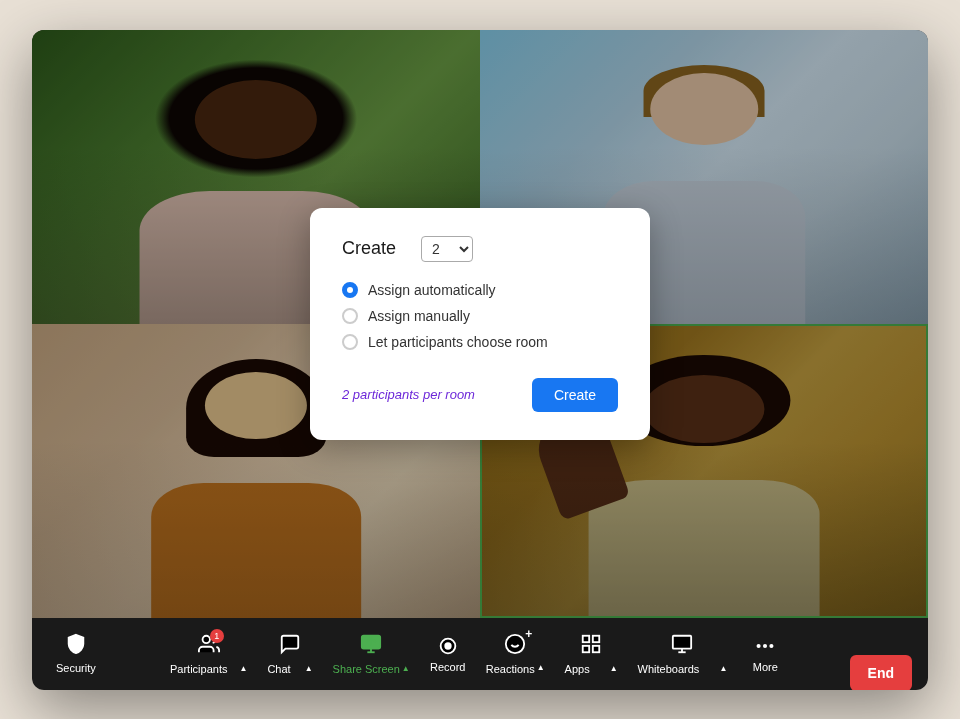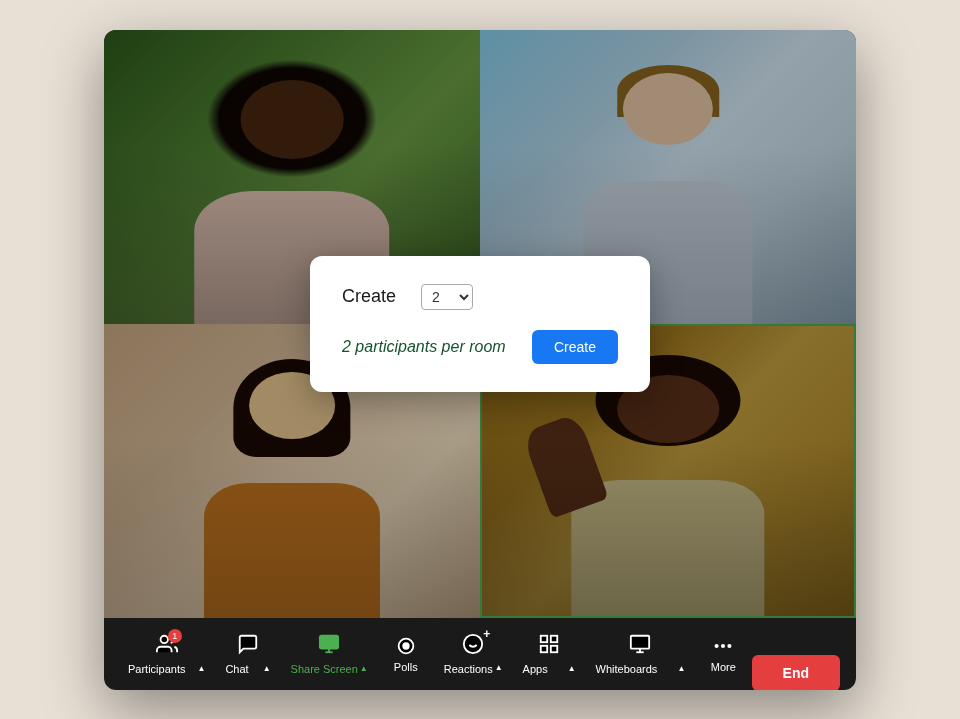--- a/index.html
+++ b/index.html
@@ -8,21 +8,21 @@
       height: 719px;
       background: #e8e0d5;
       display: flex;
       align-items: center;
       justify-content: center;
       font-family: -apple-system, BlinkMacSystemFont, 'Segoe UI', sans-serif;
       overflow: hidden;
     }
 
     .app-window {
-      width: 752px;
+      width: 896px;
       height: 660px;
       border-radius: 12px;
       overflow: hidden;
       display: flex;
       flex-direction: column;
       box-shadow: 0 20px 60px rgba(0,0,0,0.4);
       position: relative;
     }
 
     .video-grid {
@@ -170,22 +170,22 @@
     }
 
     .modal-footer {
       display: flex;
       align-items: center;
       justify-content: space-between;
       margin-top: 16px;
     }
 
     .participants-info {
-      font-size: 16px;
-      color: #14532d;
+      font-size: 13px;
+      color: #6d28d9;
       font-style: italic;
     }
 
     .create-btn {
       background: #1877f2;
       color: white;
       border: none;
       border-radius: 6px;
       padding: 9px 22px;
       font-size: 14px;
@@ -252,21 +252,21 @@
     .tool-btn.active .tool-label {
       color: #4CAF50;
       text-align: right;
     }
 
     .end-btn {
       background: #e53e3e;
       color: white;
       border: none;
       border-radius: 6px;
-      padding: 10px 31px;
+      padding: 10px 18px;
       font-size: 14px;
       font-weight: 600;
       cursor: pointer;
       margin-top: 38px;
     }
 
     
     .svg-icon {
       width: 22px;
       height: 22px;
@@ -343,30 +343,55 @@
           <select class="room-count-select">
             <option value="1">1</option>
             <option value="2" selected="">2</option>
             <option value="3">3</option>
             <option value="4">4</option>
             <option value="5">5</option>
           </select>
           &nbsp;
         </div>
 
+        <div class="radio-group">
+          <label class="radio-item">
+            <div class="radio-circle checked"></div>
+            <span class="radio-label">Assign automatically</span>
+          </label>
+          <label class="radio-item">
+            <div class="radio-circle"></div>
+            <span class="radio-label">Assign manually</span>
+          </label>
+          <label class="radio-item">
+            <div class="radio-circle"></div>
+            <span class="radio-label">Let participants choose room</span>
+          </label>
+        </div>
 
         <div class="modal-footer">
           <span class="participants-info">2 participants per room</span>
           <button class="create-btn">Create</button>
         </div>
       </div>
     </div>
   </div>
 
   <div class="toolbar">
+    <div class="toolbar-left">
+
+      <div class="tool-btn">
+        <div class="tool-icon">
+          <svg class="svg-icon" viewBox="0 0 24 24" fill="none" stroke="white" stroke-width="2">
+            <path d="M12 2l8 3v7c0 5-4 9-8 10C8 21 4 17 4 12V5l8-3z"></path>
+          </svg>
+        </div>
+        <span class="tool-label">Security</span>
+      </div>
+    </div>
 
     <div class="toolbar-center">
 
       <div class="tool-btn">
         <div style="position:relative;">
           <svg class="svg-icon" viewBox="0 0 24 24" fill="none" stroke="white" stroke-width="2">
             <path d="M17 21v-2a4 4 0 0 0-4-4H5a4 4 0 0 0-4 4v2"></path>
             <circle cx="9" cy="7" r="4"></circle>
             <path d="M23 21v-2a4 4 0 0 0-3-3.87"></path>
             <path d="M16 3.13a4 4 0 0 1 0 7.75"></path>
@@ -406,21 +431,21 @@
           <span style="color:#4CAF50;font-size:8px;">▲</span>
         </div>
       </div>
 
 
       <div class="tool-btn">
         <svg class="svg-icon" viewBox="0 0 24 24" fill="none" stroke="white" stroke-width="2">
           <circle cx="12" cy="12" r="8"></circle>
           <circle cx="12" cy="12" r="3" fill="white"></circle>
         </svg>
-        <span class="tool-label">Polls</span>
+        <span class="tool-label">Record</span>
       </div>
 
       <div class="tool-btn">
         <div style="position:relative;">
           <svg class="svg-icon" viewBox="0 0 24 24" fill="none" stroke="white" stroke-width="2">
             <circle cx="12" cy="12" r="10"></circle>
             <path d="M8 13s1.5 2 4 2 4-2 4-2"></path>
             <line x1="9" y1="9" x2="9.01" y2="9"></line>
             <line x1="15" y1="9" x2="15.01" y2="9"></line>
           </svg>

